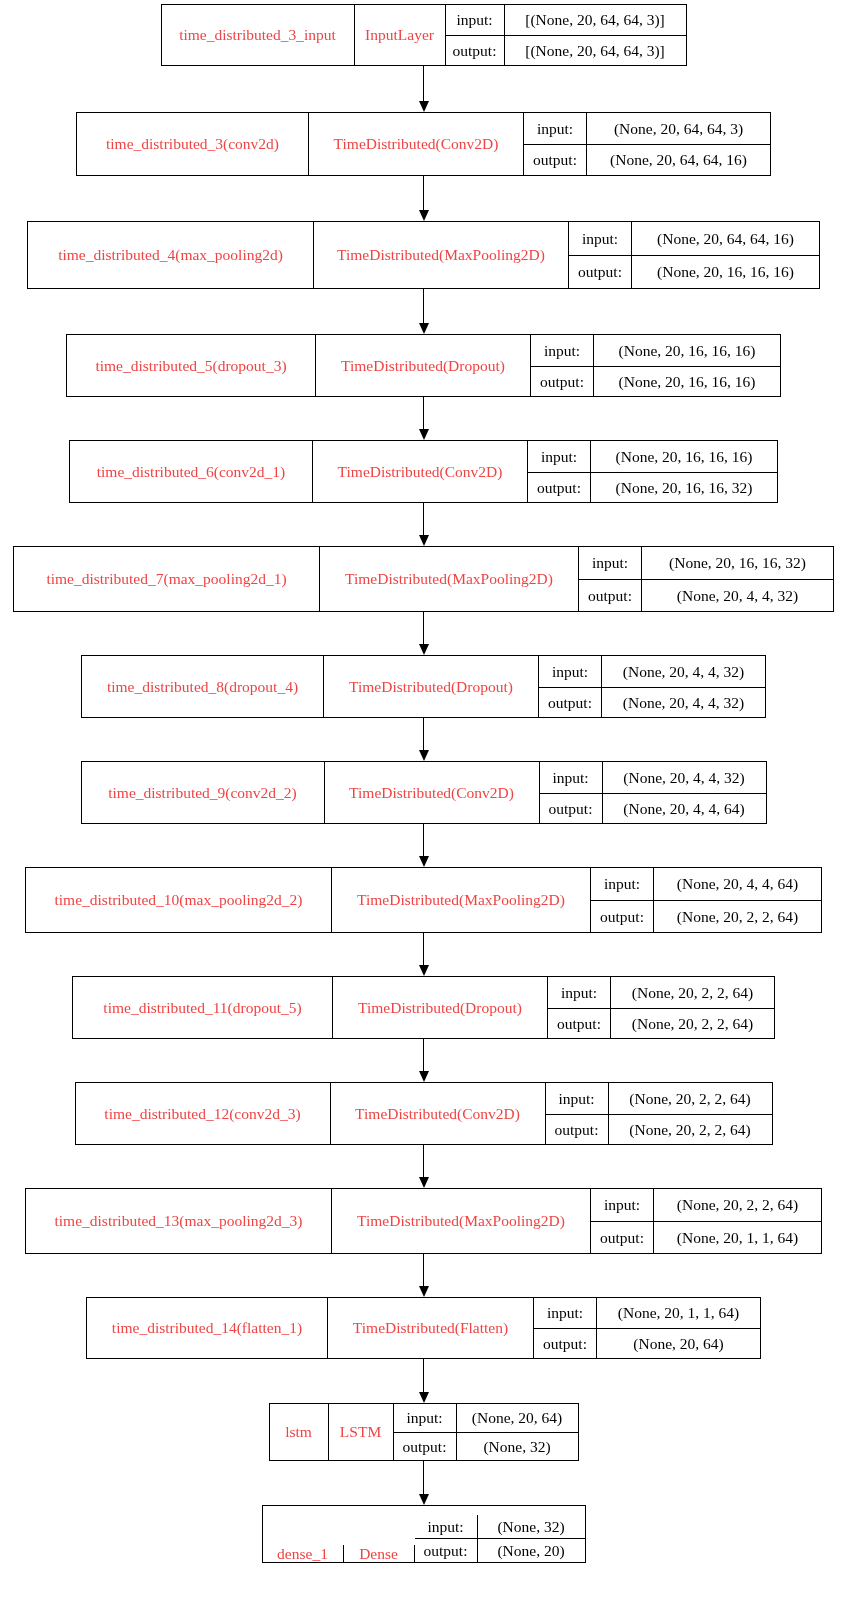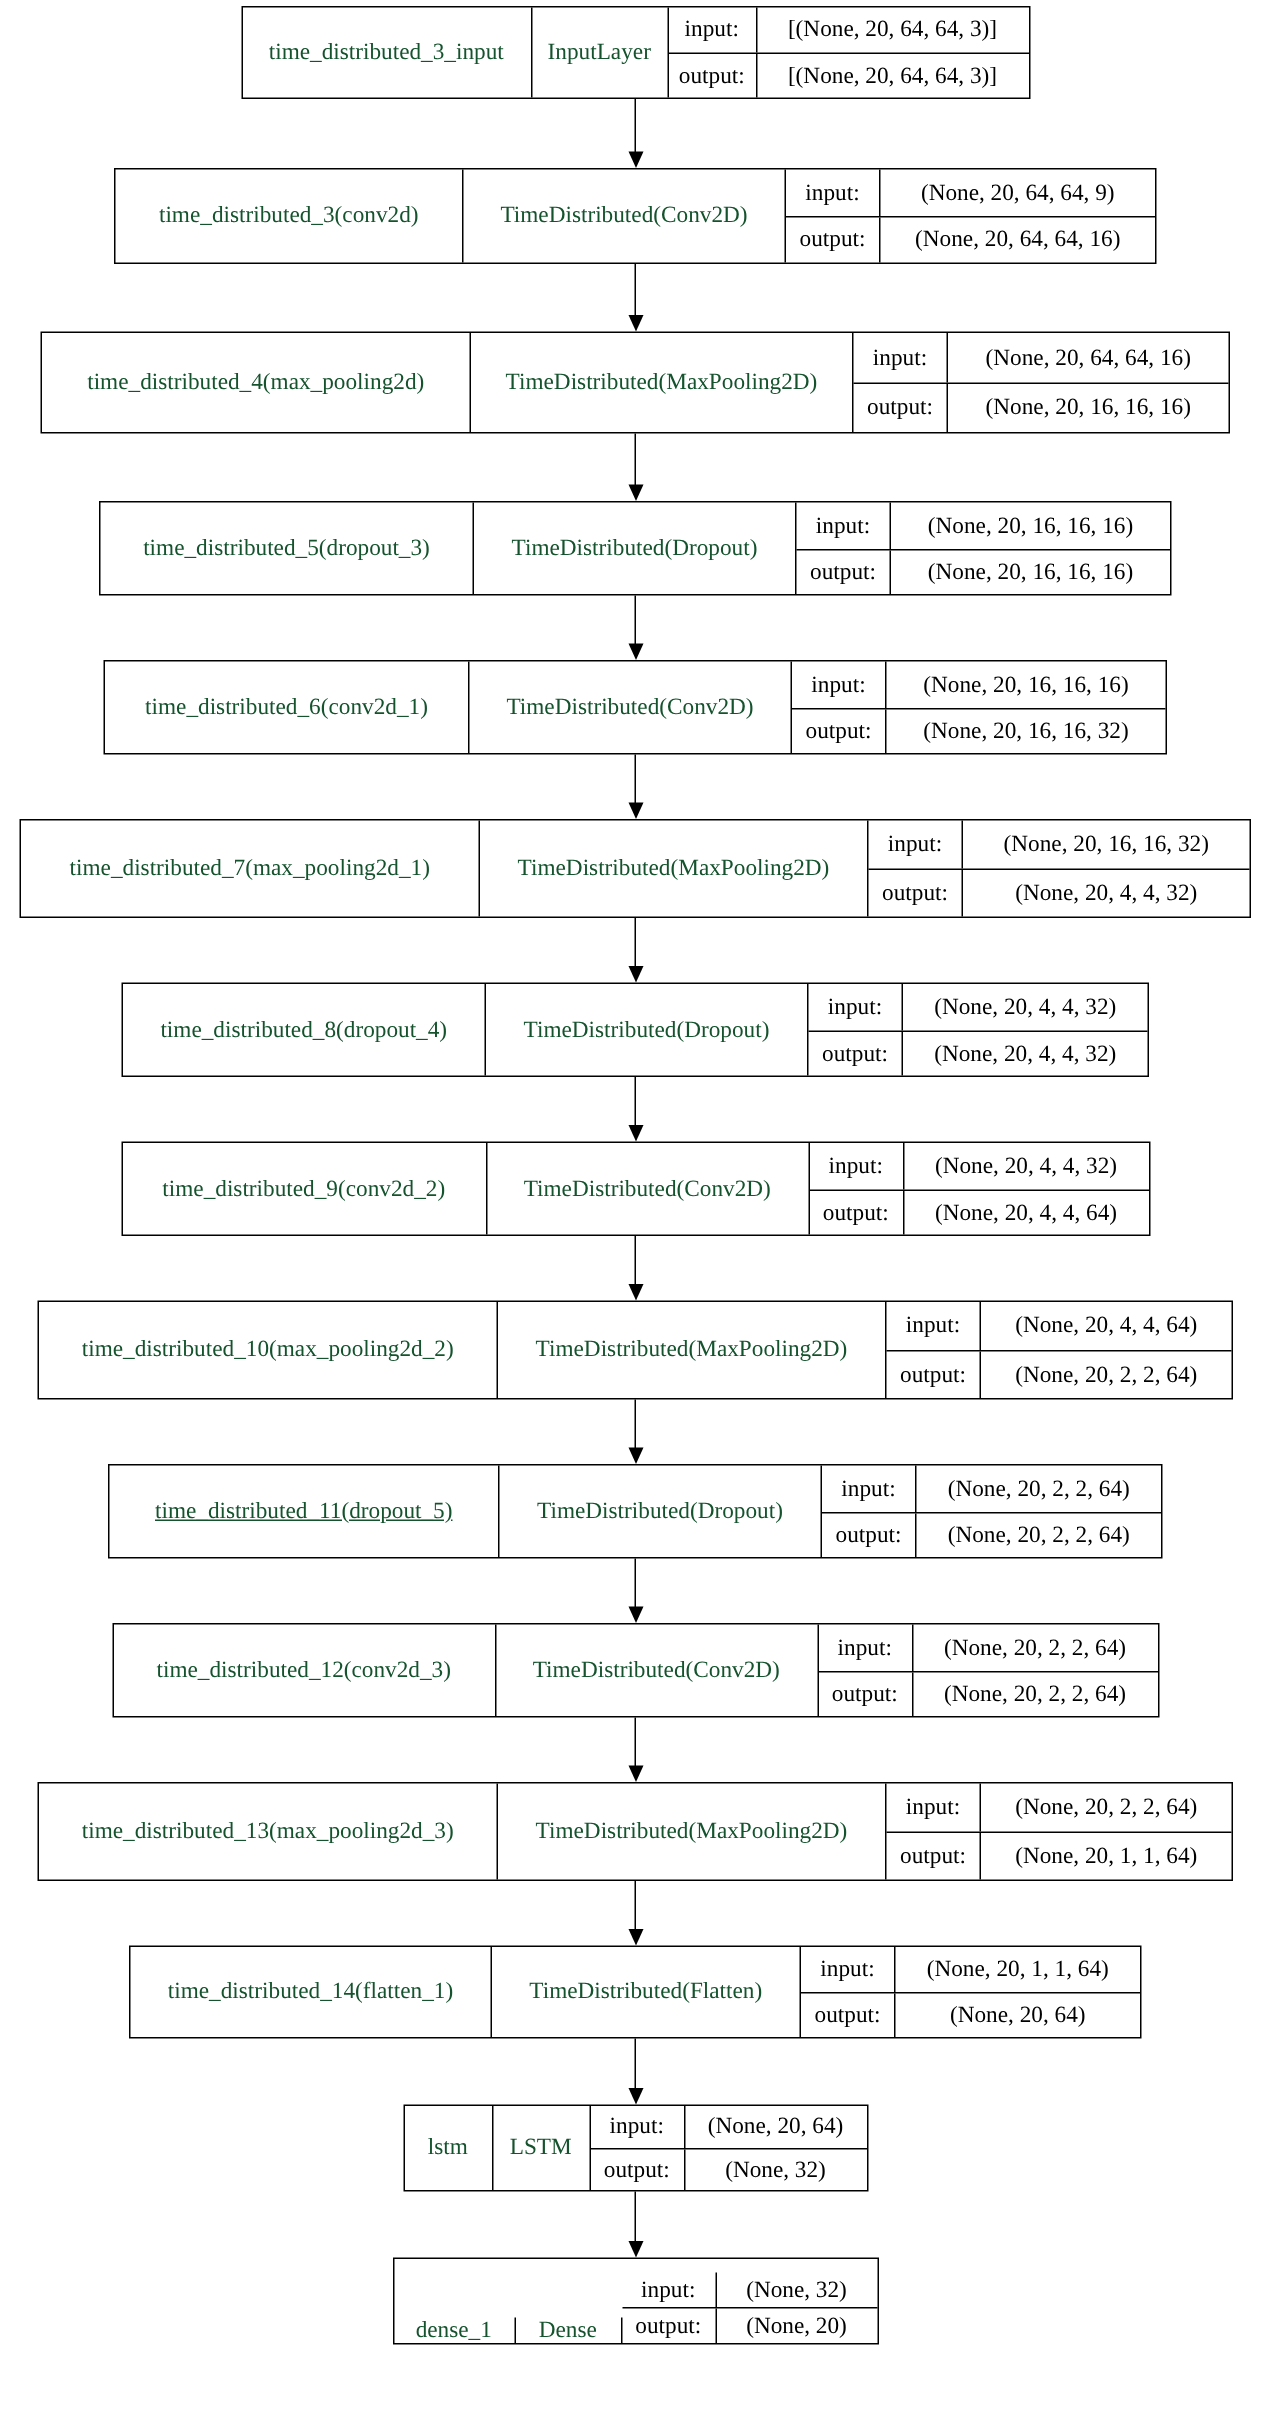--- a/index.html
+++ b/index.html
@@ -42,21 +42,21 @@
   }
 
   .cell-name,
   .cell-type {
     display: flex;
     align-items: center;
     justify-content: center;
     padding: 0 9px;
     font-size: 15.5px;
     line-height: 1.1;
-    color: #14532d;
+    color: #ef4444;
     white-space: nowrap;
     box-sizing: border-box;
   }
 
   .cell-type {
     border-left: 1px solid #000000;
     border-right: 1px solid #000000;
   }
 
   .shapes {
@@ -145,21 +145,21 @@
       <div class="shaft"></div>
       <div class="head"></div>
     </div>
     <div class="node-row">
       <div class="node" style="height: 64px;">
         <div class="cell-name" style="width: 231px;">time_distributed_3(conv2d)</div>
         <div class="cell-type" style="width: 216px;">TimeDistributed(Conv2D)</div>
         <div class="shapes">
           <div class="shape-row">
             <div class="io-label" style="width: 62px;">input:</div>
-            <div class="io-value" style="width: 184px;">(None, 20, 64, 64, 9)</div>
+            <div class="io-value" style="width: 184px;">(None, 20, 64, 64, 3)</div>
           </div>
           <div class="shape-row second">
             <div class="io-label" style="width: 62px;">output:</div>
             <div class="io-value" style="width: 184px;">(None, 20, 64, 64, 16)</div>
           </div>
         </div>
       </div>
     </div>
     <div class="edge" style="height: 45px;">
       <div class="shaft"></div>
@@ -300,21 +300,21 @@
           </div>
         </div>
       </div>
     </div>
     <div class="edge" style="height: 43px;">
       <div class="shaft"></div>
       <div class="head"></div>
     </div>
     <div class="node-row">
       <div class="node" style="height: 63px;">
-        <div class="cell-name" style="width: 259px; text-decoration: underline;">time_distributed_11(dropout_5)</div>
+        <div class="cell-name" style="width: 259px;">time_distributed_11(dropout_5)</div>
         <div class="cell-type" style="width: 216px;">TimeDistributed(Dropout)</div>
         <div class="shapes">
           <div class="shape-row">
             <div class="io-label" style="width: 62px;">input:</div>
             <div class="io-value" style="width: 164px;">(None, 20, 2, 2, 64)</div>
           </div>
           <div class="shape-row second">
             <div class="io-label" style="width: 62px;">output:</div>
             <div class="io-value" style="width: 164px;">(None, 20, 2, 2, 64)</div>
           </div>

